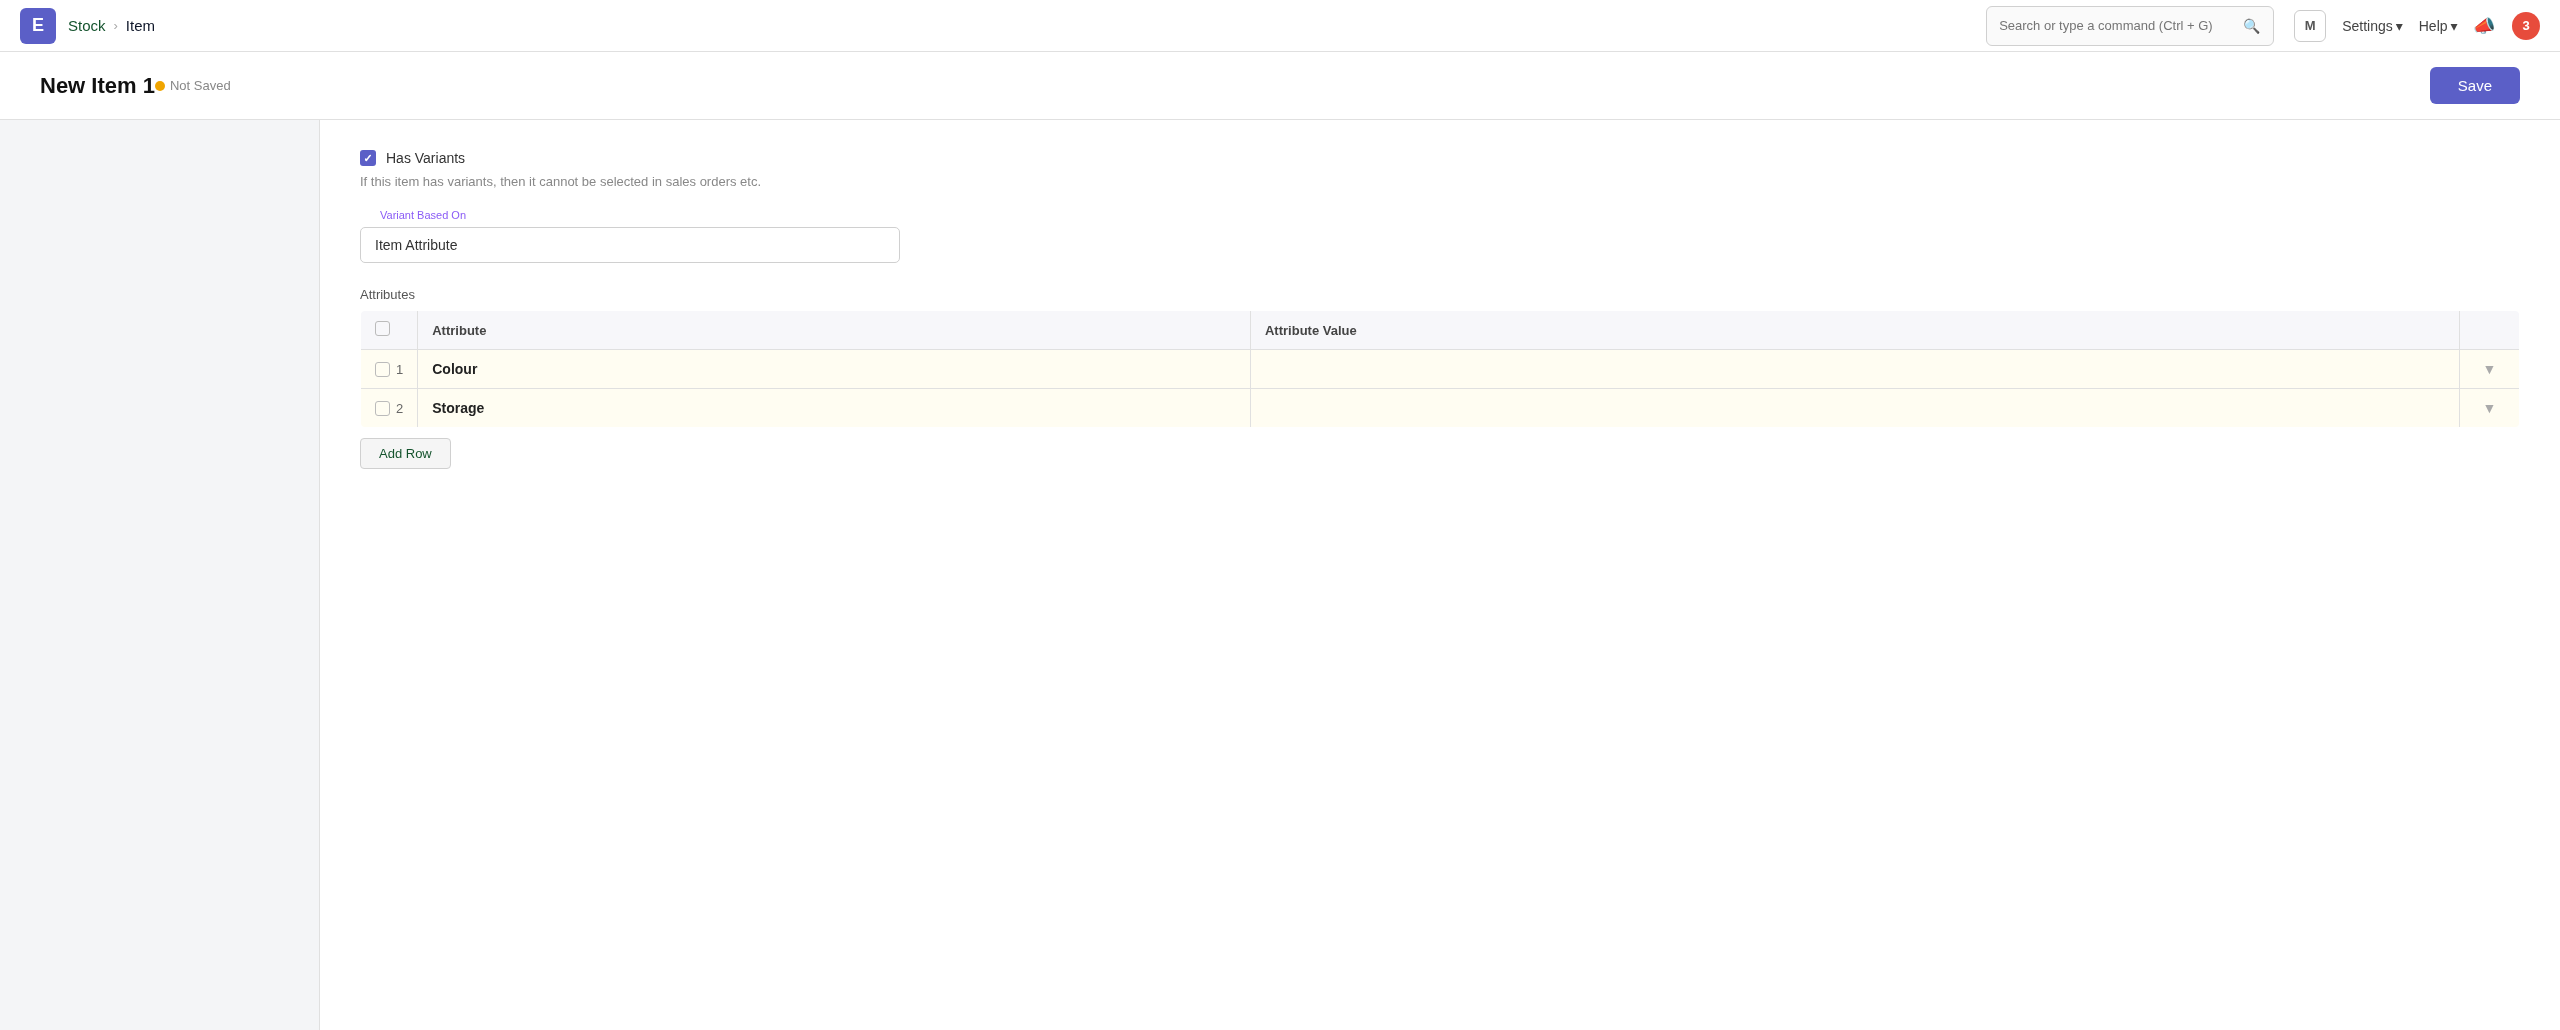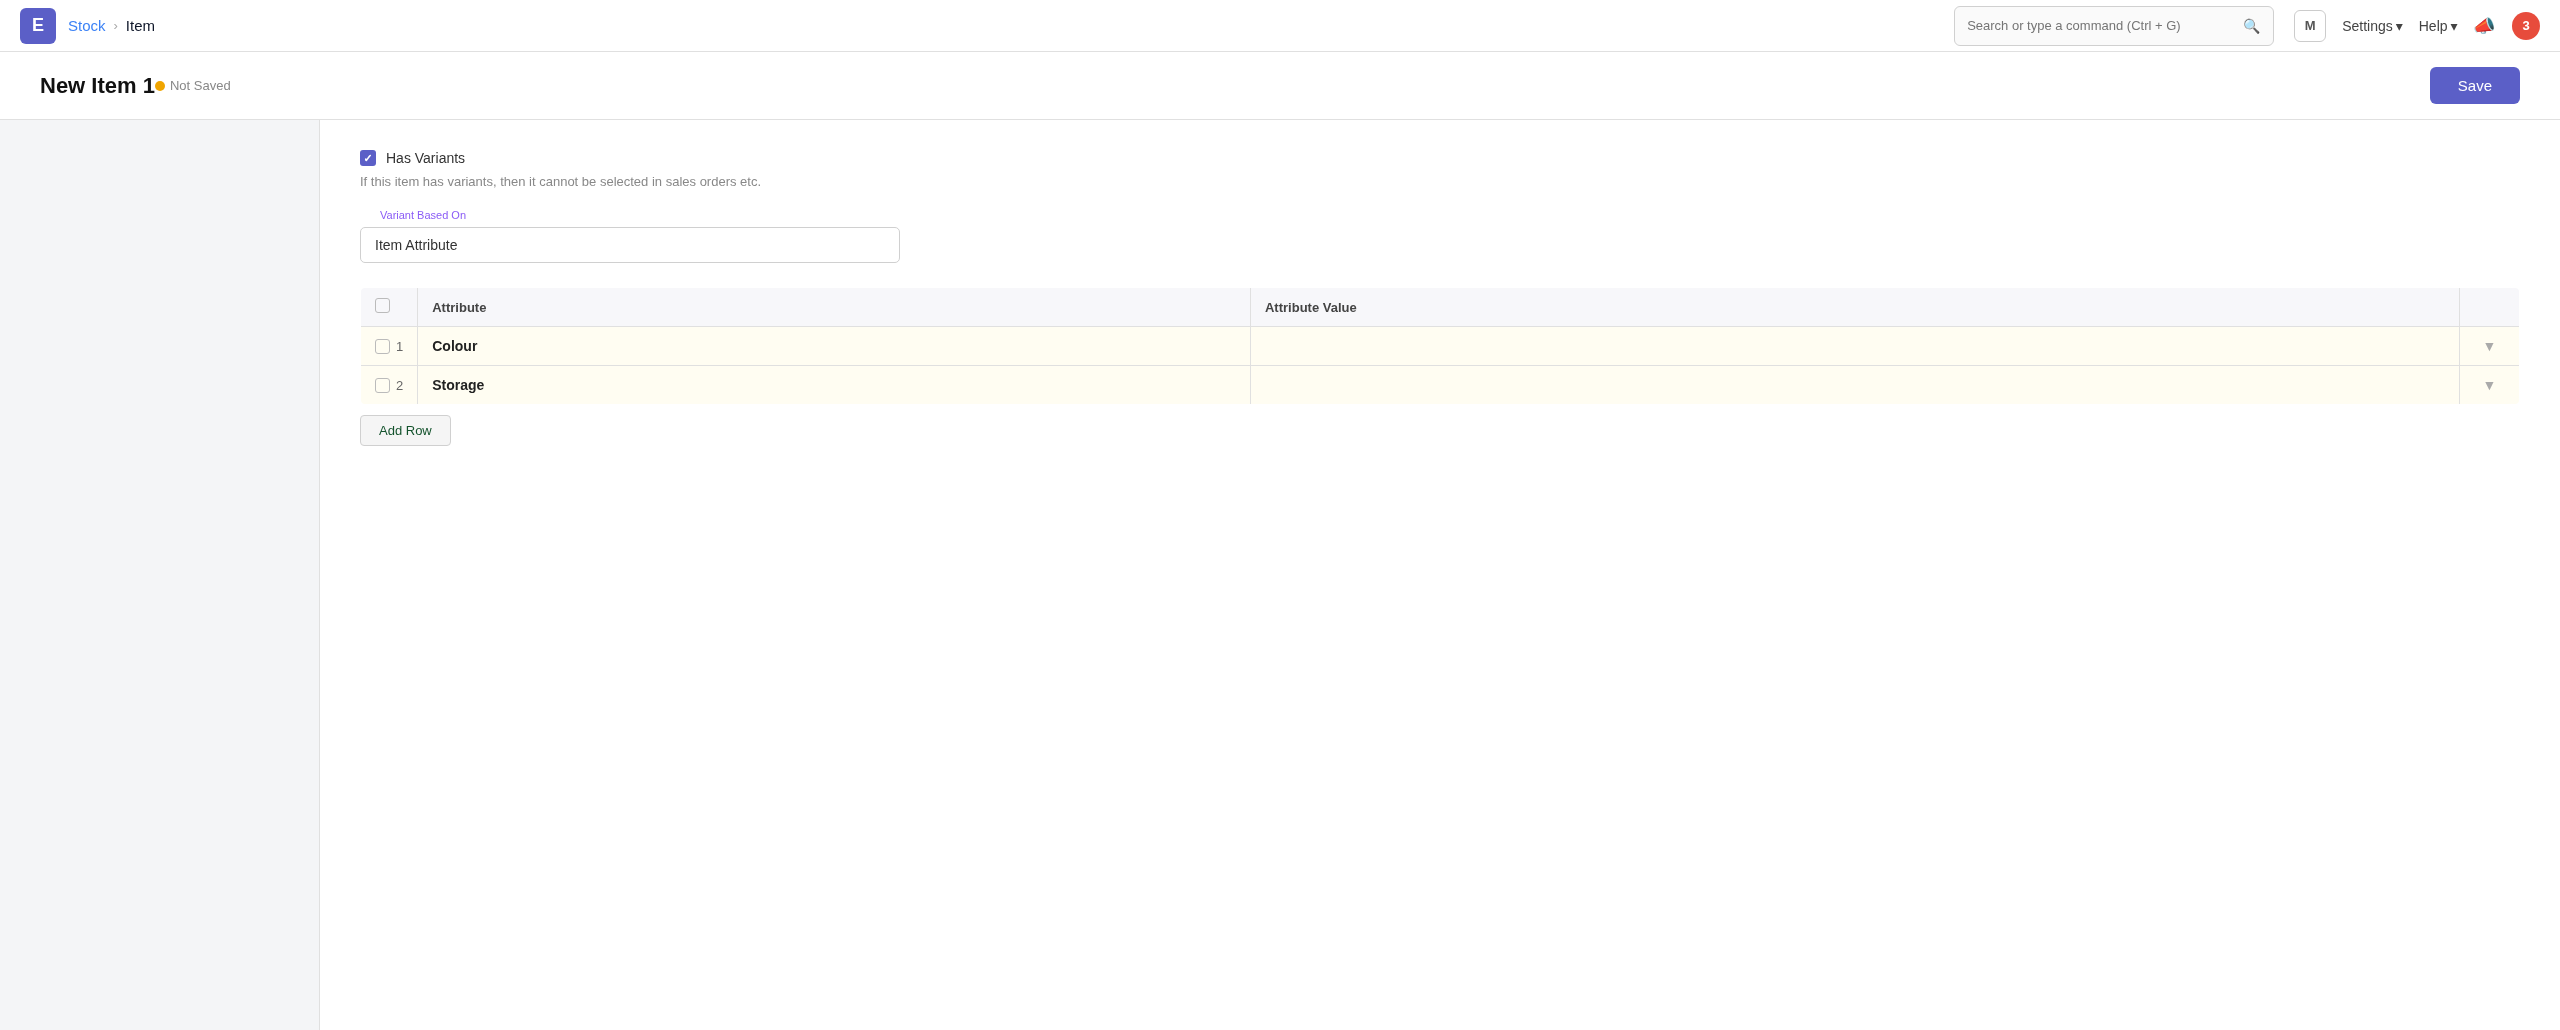--- a/index.html
+++ b/index.html
@@ -11,27 +11,27 @@
       border-bottom: 1px solid #e0e0e0; padding: 0 20px; height: 52px;
       position: fixed; top: 0; left: 0; right: 0; z-index: 100;
     }
     .app-logo {
       width: 36px; height: 36px; background: #5b5fc7; border-radius: 6px;
       display: flex; align-items: center; justify-content: center;
       color: #fff; font-weight: bold; font-size: 18px; margin-right: 12px; flex-shrink: 0;
     }
     .breadcrumb { display: flex; align-items: center; gap: 8px; }
     .breadcrumb-sep { color: #aaa; font-size: 13px; }
-    .breadcrumb-item { color: #3b82f6; font-size: 15px; cursor: pointer; }
+    .breadcrumb-item { color: #14532d; font-size: 15px; cursor: pointer; }
     .breadcrumb-item.active { color: #0f172a; font-weight: 500; }
 
     .nav-search {
       margin-left: auto; display: flex; align-items: center;
       border: 1px solid #d0d0d0; border-radius: 6px;
-      padding: 11px 12px; background: #fafafa; width: 320px; gap: 8px;
+      padding: 11px 12px; background: #fafafa; width: 288px; gap: 8px;
     }
     .nav-search input {
       border: none; background: transparent; outline: none; font-size: 13px; color: #555; width: 100%;
     }
     .search-icon { color: #888; font-size: 14px; }
 
     .nav-actions { display: flex; align-items: center; gap: 16px; margin-left: 20px; }
     .nav-avatar {
       width: 32px; height: 32px; border: 1px solid #ccc; border-radius: 6px;
       display: flex; align-items: center; justify-content: center;
@@ -187,20 +187,21 @@
       <div class="checkbox-blue"></div>
       <span class="checkbox-label">Has Variants</span>
     </div>
     <p class="variant-hint">If this item has variants, then it cannot be selected in sales orders etc.</p>
 
     
     <div class="field-label">Variant Based On</div>
     <input class="field-input" type="text" value="Item Attribute" style="">
 
     
+    <div class="attr-label">Attributes</div>
 
     <table class="attr-table">
       <thead>
         <tr>
           <th>
             <div class="row-checkbox"></div>
           </th>
           <th>Attribute</th>
           <th>Attribute Value</th>
           <th></th>

